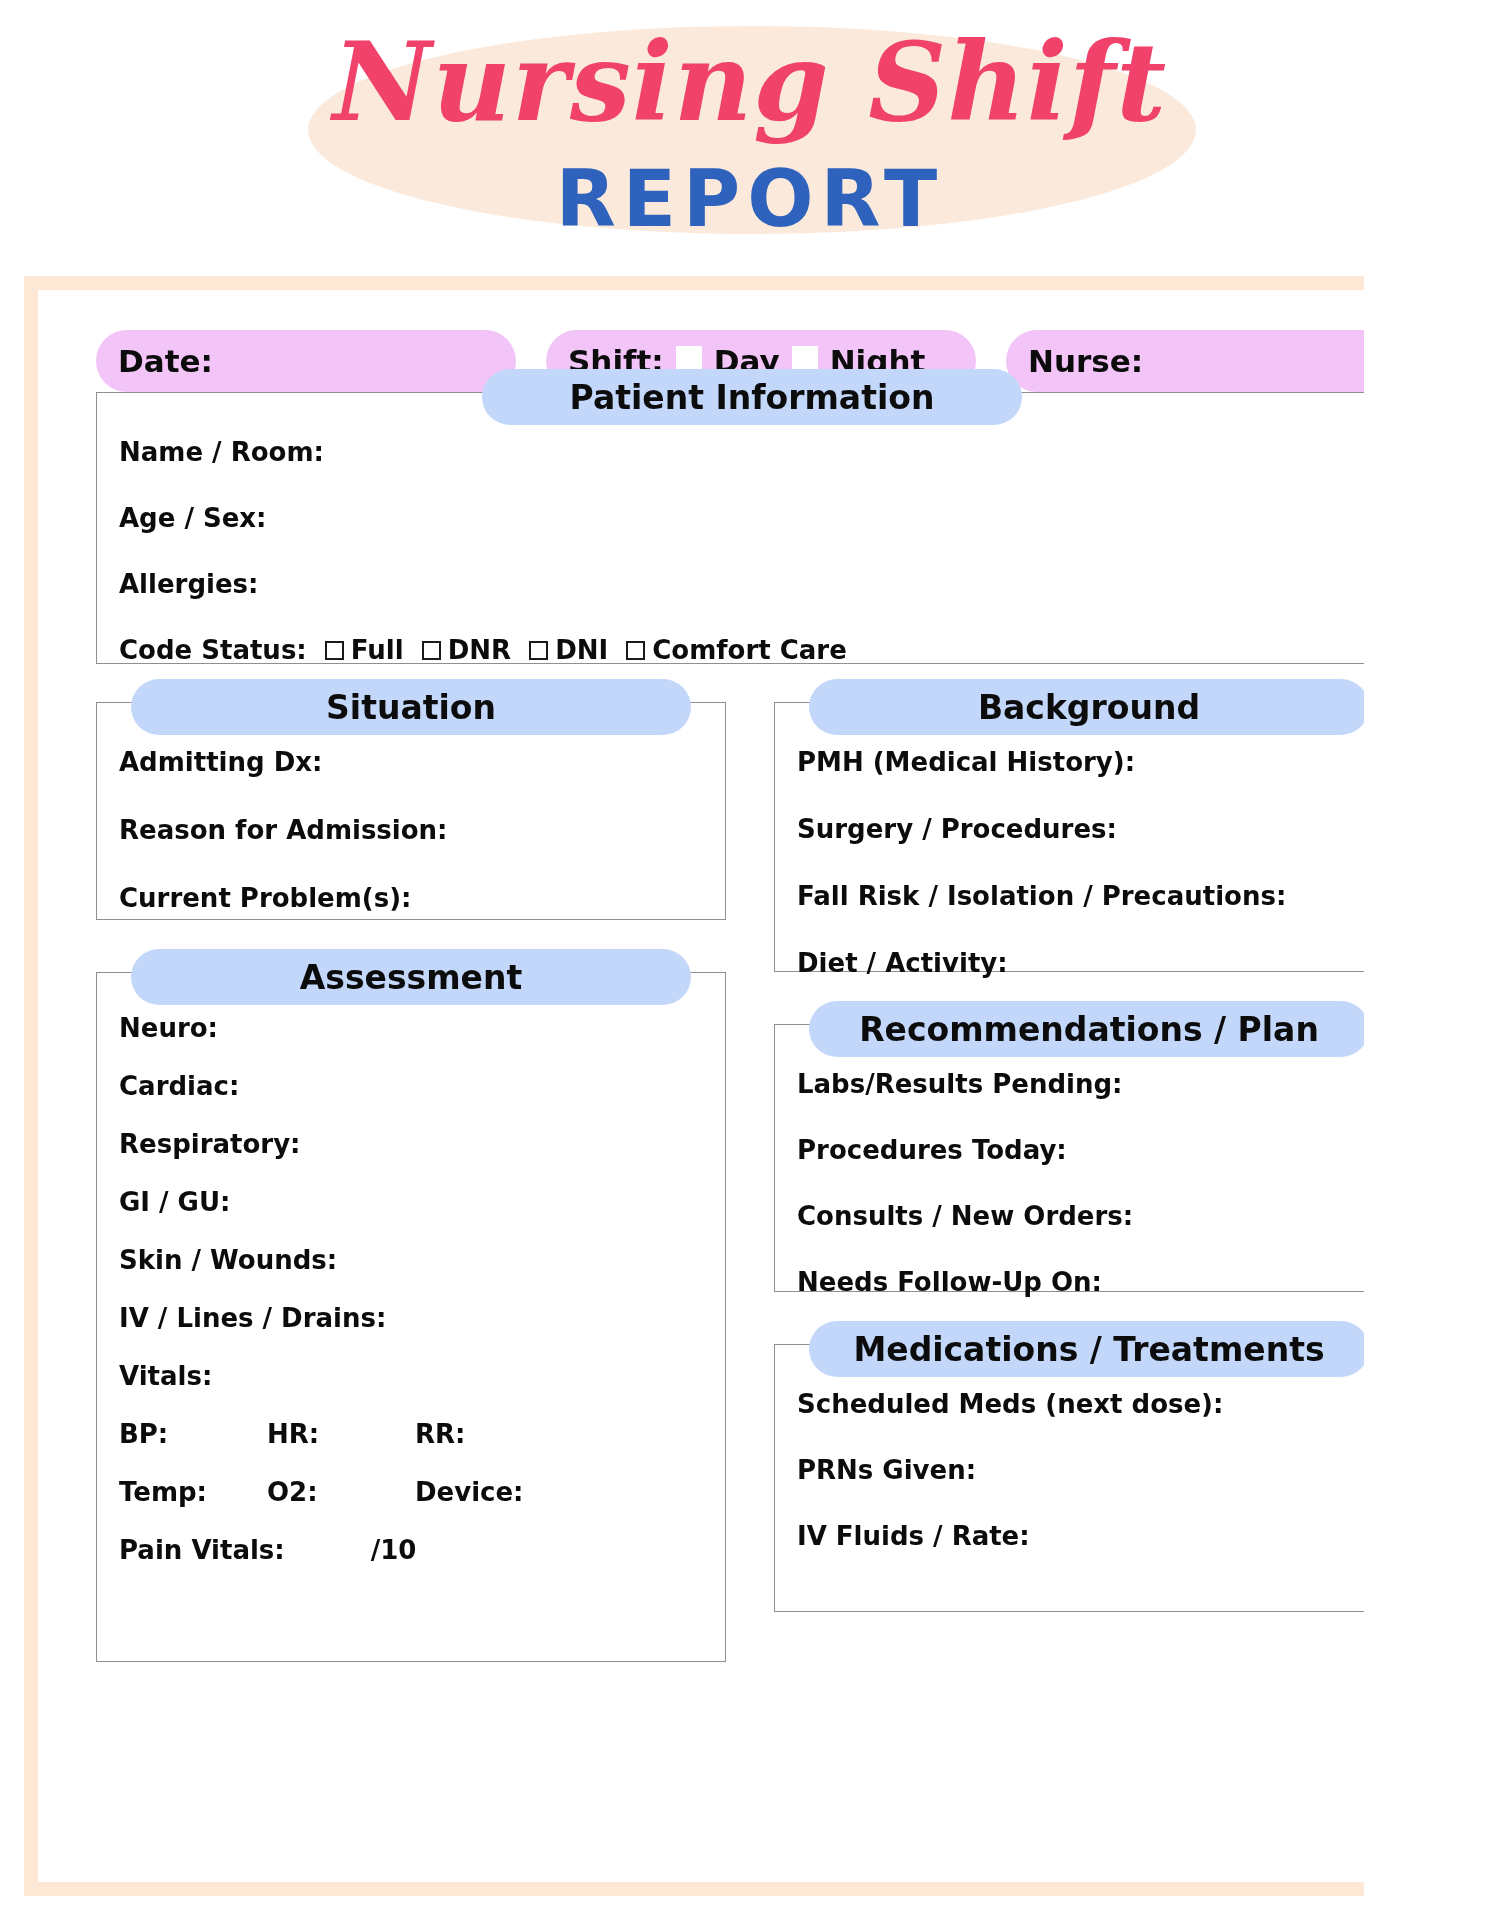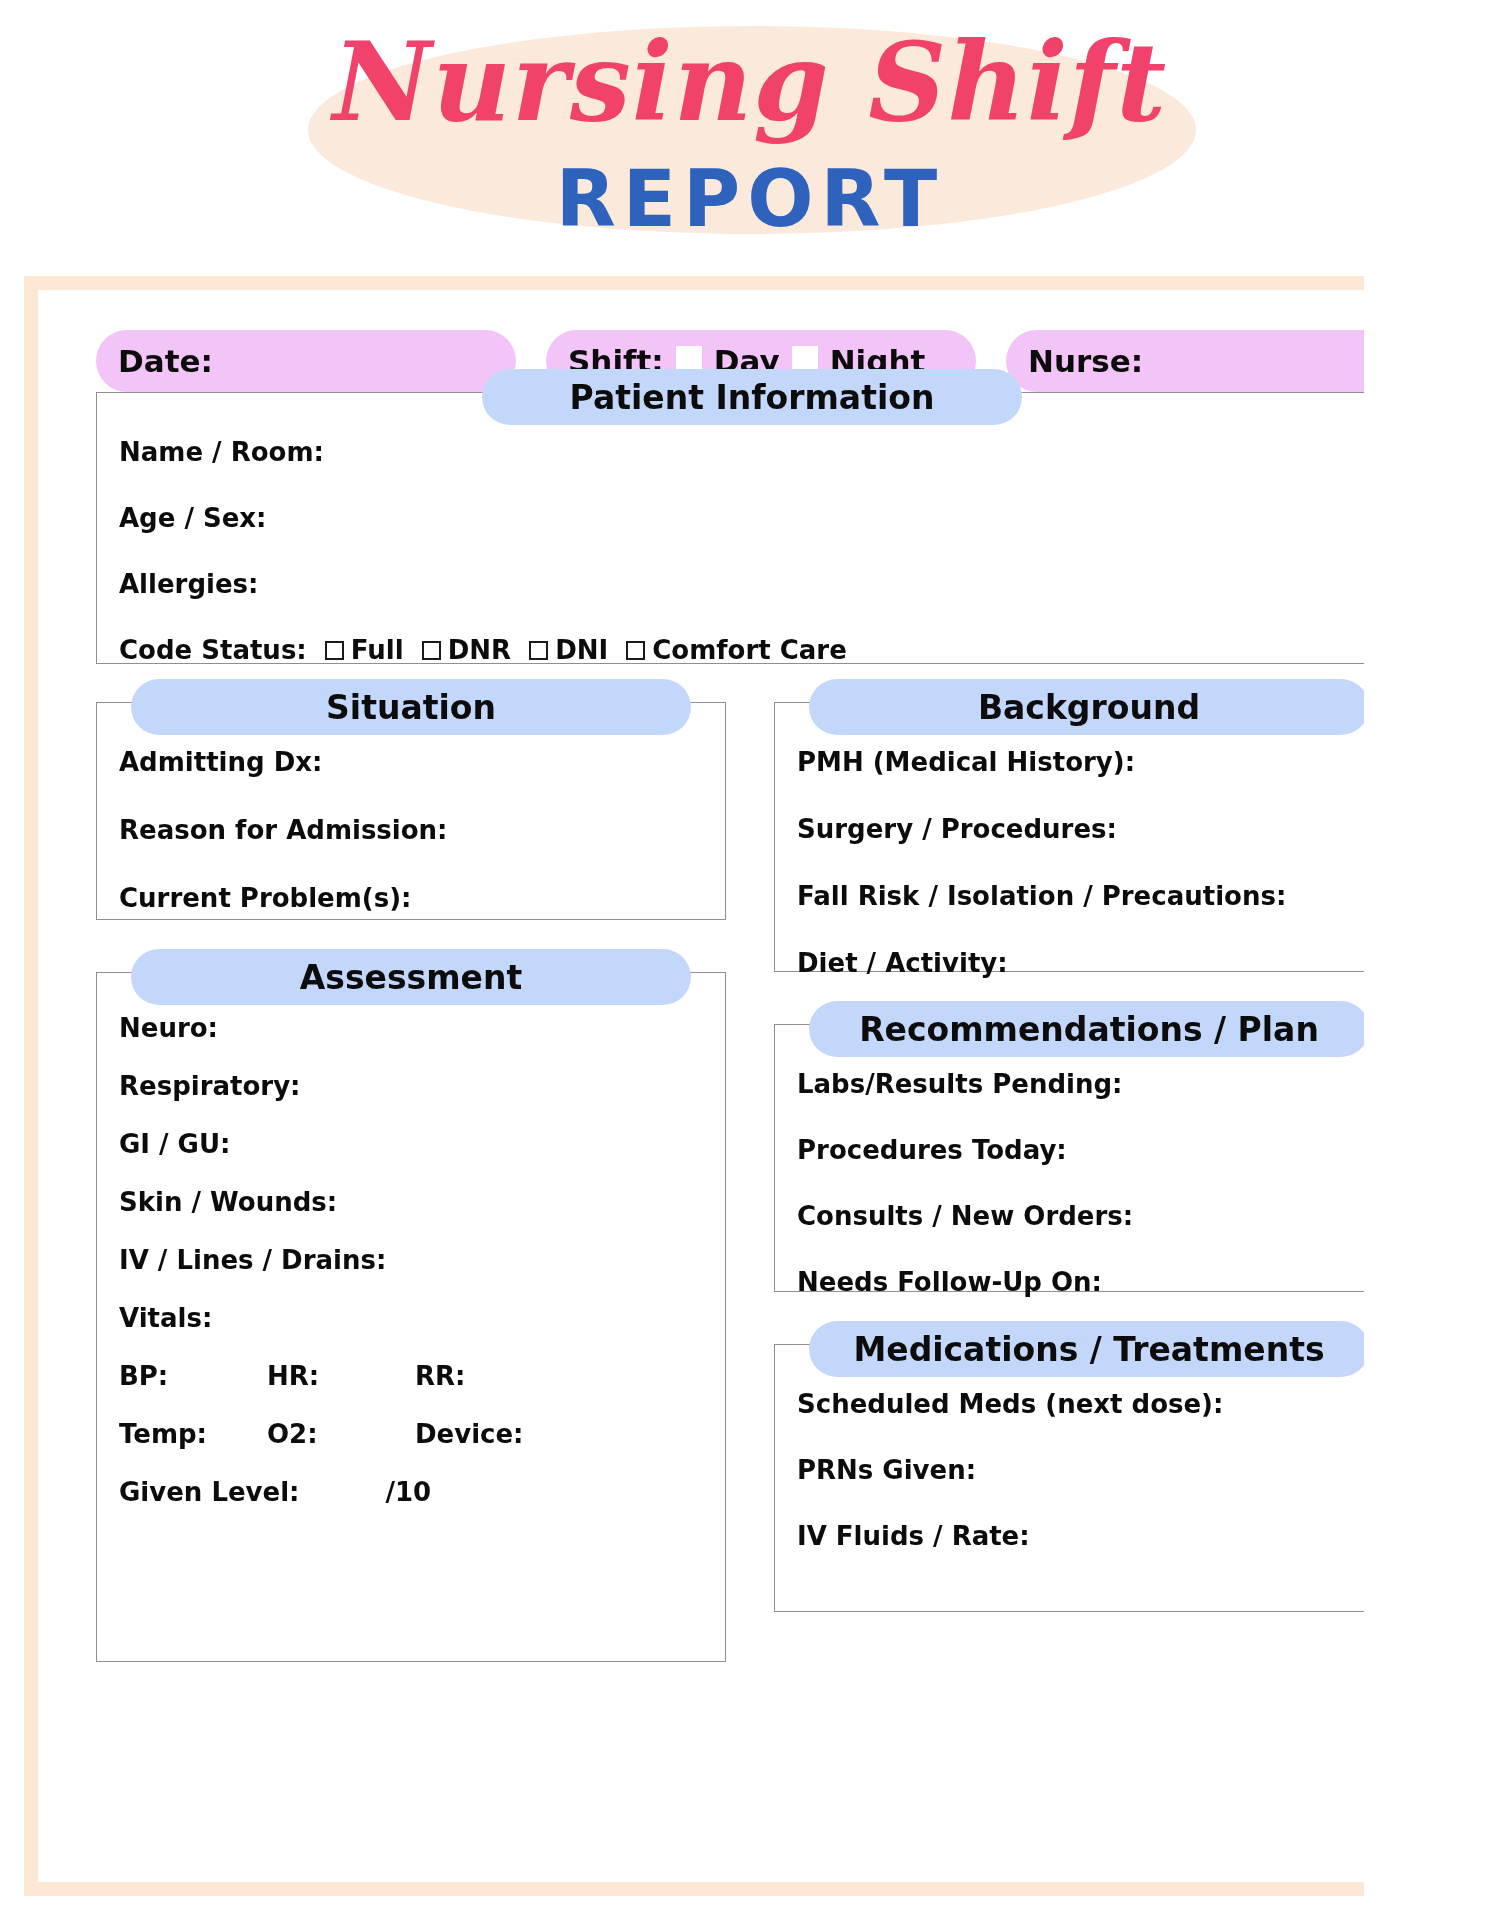--- a/index.html
+++ b/index.html
@@ -252,37 +252,38 @@
           <div class="section situation-box">
             <div class="section-header narrow">Situation</div>
             <div class="field">Admitting Dx:</div>
             <div class="field">Reason for Admission:</div>
             <div class="field">Current Problem(s):</div>
           </div>
 
           <div class="section assessment-box">
             <div class="section-header narrow">Assessment</div>
             <div class="field">Neuro:</div>
+            <div class="field">Cardiac:</div>
             <div class="field">Respiratory:</div>
             <div class="field">GI / GU:</div>
             <div class="field">Skin / Wounds:</div>
             <div class="field">IV / Lines / Drains:</div>
             <div class="field">Vitals:</div>
             <div class="field vital-row">
               <span class="vcell v1">BP:</span>
               <span class="vcell v2">HR:</span>
               <span class="vcell v3">RR:</span>
             </div>
             <div class="field vital-row">
               <span class="vcell v1">Temp:</span>
               <span class="vcell v2">O2:</span>
               <span class="vcell v3">Device:</span>
             </div>
             <div class="field">
-              <span>Given Level:</span><span class="pain-gap"></span><span>/10</span>
+              <span>Pain Vitals:</span><span class="pain-gap"></span><span>/10</span>
             </div>
           </div>
 
         </div>
 
         <div class="col">
 
           <div class="section background-box">
             <div class="section-header narrow">Background</div>
             <div class="field">PMH (Medical History):</div>

